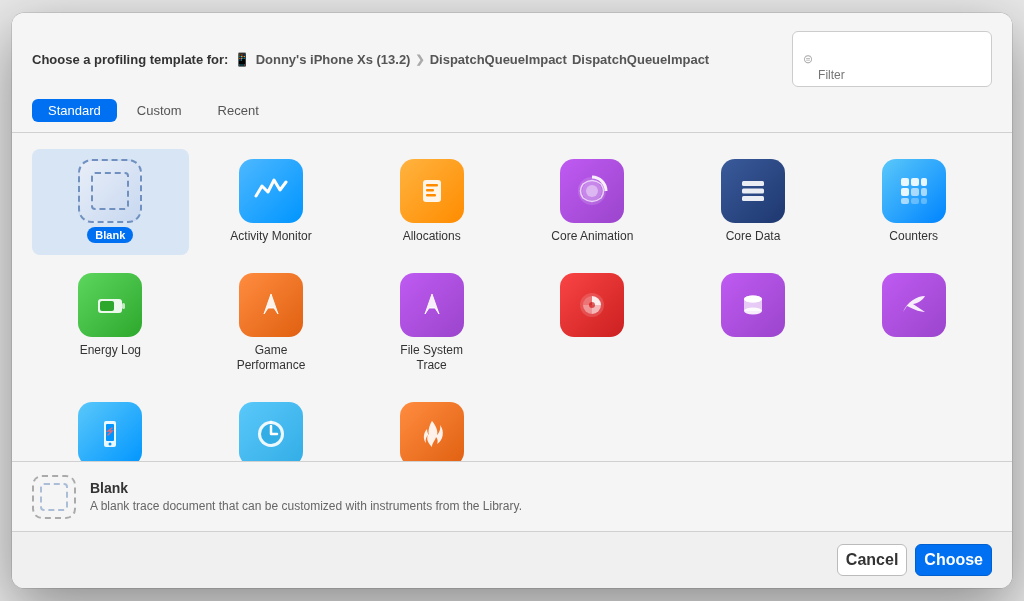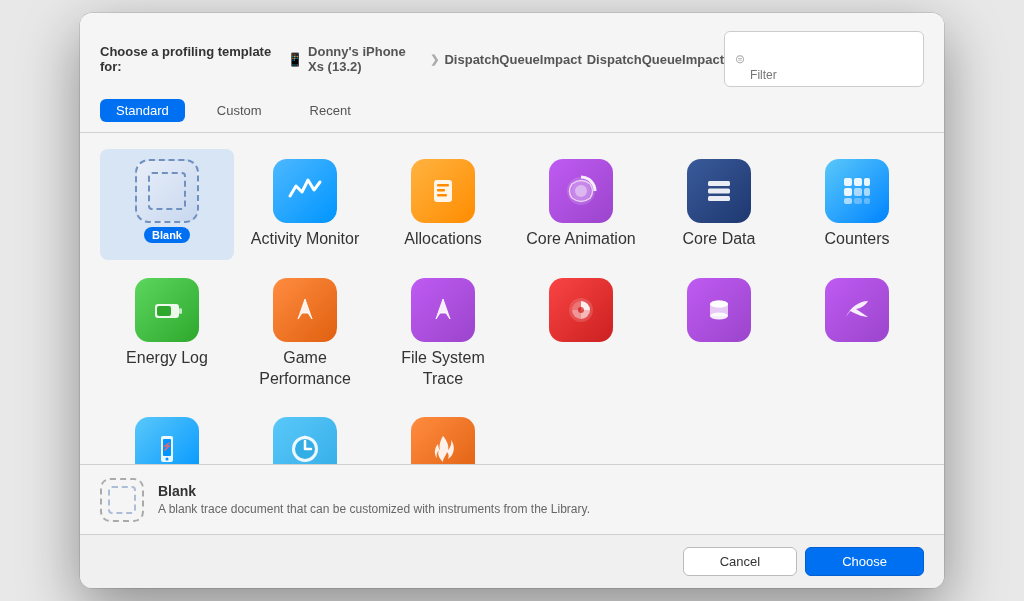--- a/index.html
+++ b/index.html
@@ -10,21 +10,21 @@
       justify-content: center;
       align-items: center;
       width: 1024px;
       height: 601px;
       overflow: hidden;
     }
     .dialog {
       background: #f5f5f5;
       border-radius: 12px;
       box-shadow: 0 20px 60px rgba(0,0,0,0.4), 0 0 0 0.5px rgba(0,0,0,0.2);
-      width: 864px;
+      width: 1000px;
       height: 575px;
       display: flex;
       flex-direction: column;
       overflow: hidden;
     }
     .header {
       padding: 18px 20px 10px 20px;
       border-bottom: 1px solid #d0d0d0;
       background: #f5f5f5;
     }
@@ -74,21 +74,21 @@
       border: none;
       outline: none;
       background: transparent;
       font-size: 12px;
       color: #999;
       width: 140px;
       margin-top: 32px;
     }
     .tabs {
       display: flex;
-      gap: 16px;
+      gap: 4px;
       align-items: center;
     }
     .tab {
       padding: 4px 16px;
       border-radius: 6px;
       font-size: 13px;
       cursor: pointer;
       color: #555;
     }
     .tab.active {
@@ -123,21 +123,21 @@
     .template-icon {
       width: 64px;
       height: 64px;
       border-radius: 14px;
       display: flex;
       align-items: center;
       justify-content: center;
       position: relative;
     }
     .template-label {
-      font-size: 16px;
+      font-size: 12px;
       color: #333;
       text-align: center;
       line-height: 1.3;
     }
     .selected-badge {
       background: #0070f3;
       color: white;
       font-size: 11px;
       font-weight: 600;
       padding: 2px 8px;
@@ -176,27 +176,28 @@
     }
     .footer {
       border-top: 1px solid #d0d0d0;
       padding: 12px 20px;
       display: flex;
       justify-content: flex-end;
       gap: 8px;
       background: #f0f0f0;
     }
     .btn {
-      padding: 6px 36px;
+      padding: 6px 8px;
       border-radius: 6px;
-      font-size: 13px;
+      font-size: 16px;
       cursor: pointer;
       border: 1px solid #bbb;
       background: #fff;
       color: #333;
+      font-weight: bold;
     }
     .btn-primary {
       background: #0070f3;
       color: white;
       border-color: #0060d0;
     }
     
     .icon-blank {
       background: linear-gradient(135deg, #e8eef8, #c8d8f0);
       border: 2.5px dashed #7090c0;

